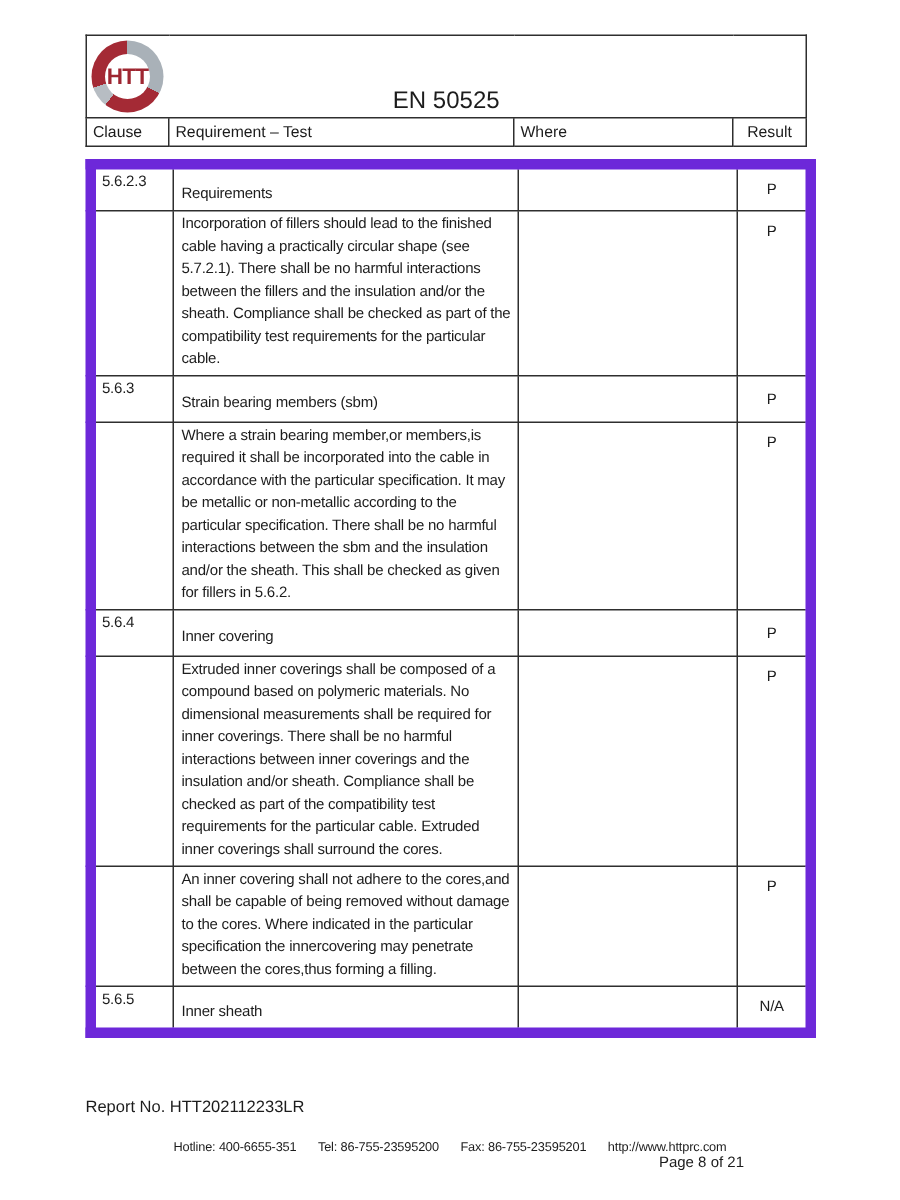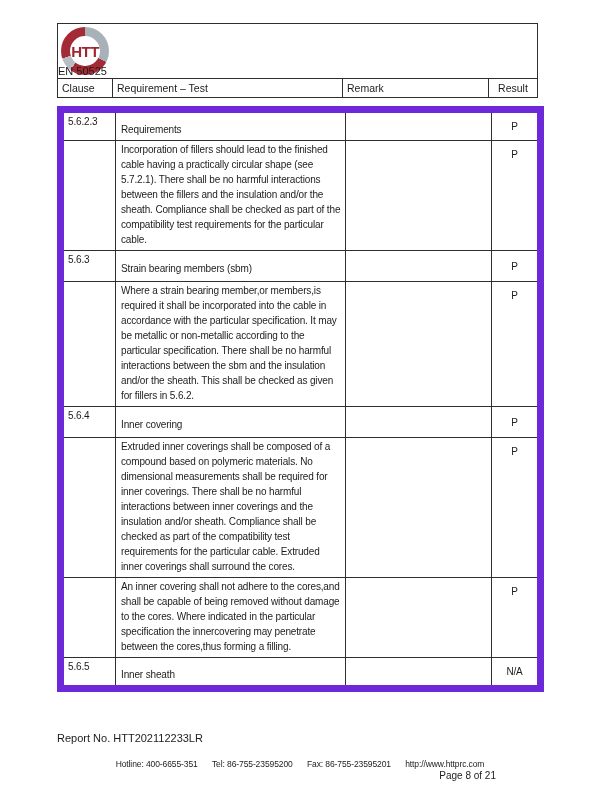--- a/index.html
+++ b/index.html
@@ -74,21 +74,22 @@
     font-size: 15px;
     letter-spacing: -0.5px;
     color: #9e2631;
     z-index: 1;
   }
   .standard-label {
     position: absolute;
     left: 0;
     bottom: 1px;
     width: 100%;
-    font-size: 11px;
+    text-align: center;
+    font-size: 16px;
   }
   .col-header-row td {
     height: 15px;
     font-size: 10.5px;
     padding: 1px 4px 2px 4px;
     vertical-align: middle;
   }
   .col-header-row .c-result-h { text-align: center; }
 
   
@@ -159,21 +160,21 @@
           <div class="logo">
             <div class="logo-ring"></div>
             <div class="logo-label">HTT</div>
           </div>
           <div class="standard-label">EN 50525</div>
         </td>
       </tr>
       <tr class="col-header-row">
         <td>Clause</td>
         <td>Requirement – Test</td>
-        <td>Remark</td>
+        <td>Where</td>
         <td class="c-result-h">Result</td>
       </tr>
     </tbody>
       </table>
 
     <table class="body-table">
       <colgroup>
         <col style="width:55px">
           <col style="width:230px">
           <col style="width:146px">

